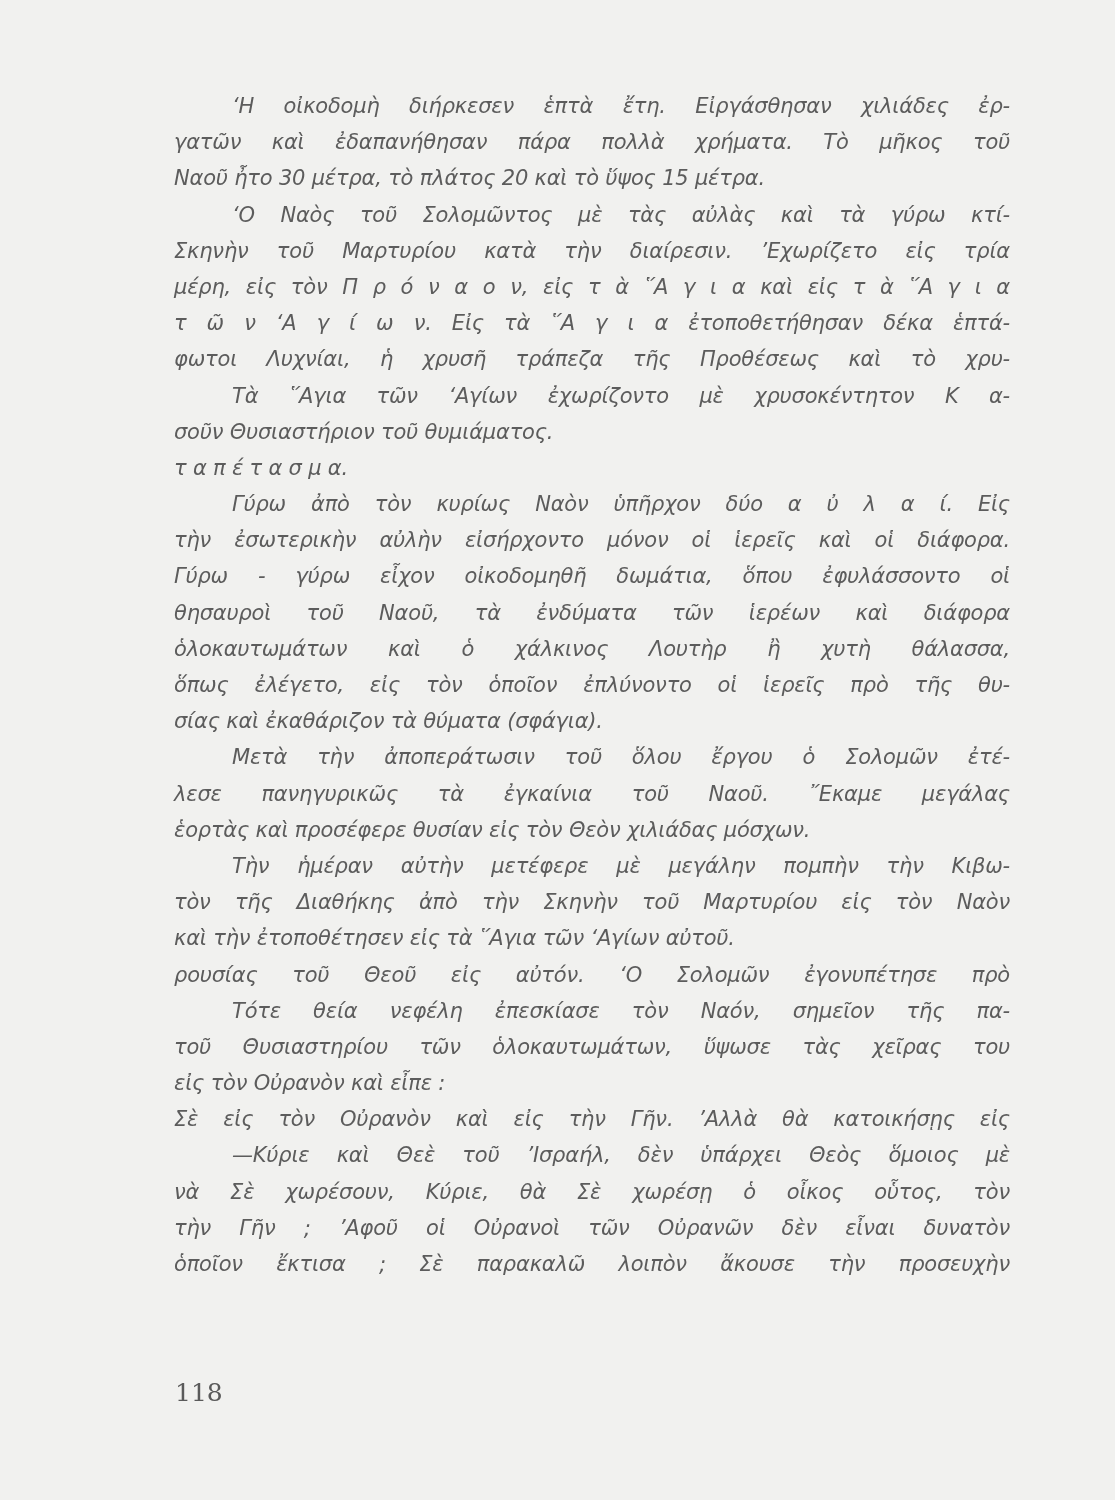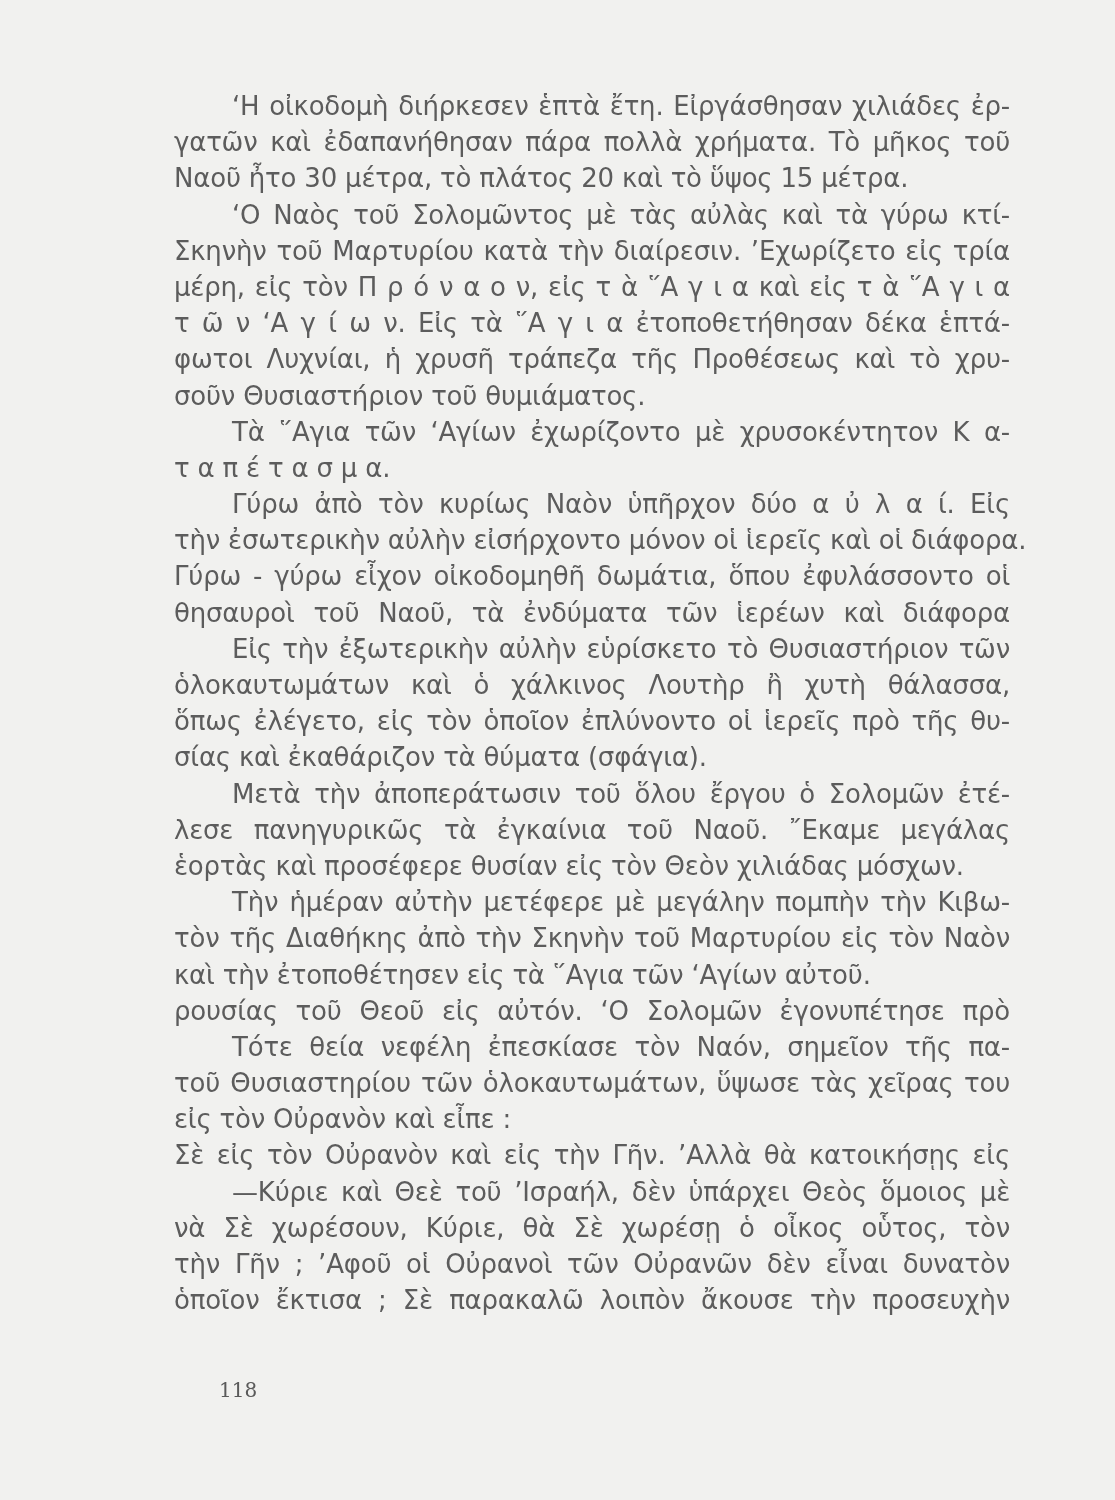--- a/index.html
+++ b/index.html
@@ -13,57 +13,56 @@
   }
   .page {
     position: absolute;
     left: 174px; top: 88px;
     width: 836px;
   }
   .line {
     display: block;
     height: 36.2px;
     line-height: 36.2px;
-    font-size: 26px;
+    font-size: 21px;
     white-space: nowrap;
     text-align: justify;
     text-align-last: justify;
     letter-spacing: -0.2px;
+    font-style: italic;
   }
   .line.last { text-align-last: left; }
   .line.indent { padding-left: 58px; }
   .page-number {
     position: absolute;
     left: 175px; top: 1378px;
     font-family: "DejaVu Serif", serif;
-    font-size: 20px;
+    font-size: 25px;
     color: #5a5a5a;
-    margin-left: 44px;
   }
 </style>
 </head>
 <body>
 
 <div class="page" id="page-body">
     <span class="line indent">‘Η οἰκοδομὴ διήρκεσεν ἑπτὰ ἔτη. Εἰργάσθησαν χιλιάδες ἐρ-</span>
     <span class="line">γατῶν καὶ ἐδαπανήθησαν πάρα πολλὰ χρήματα. Τὸ μῆκος τοῦ</span>
     <span class="line last">Ναοῦ ἦτο 30 μέτρα, τὸ πλάτος 20 καὶ τὸ ὕψος 15 μέτρα.</span>
     <span class="line indent">‘Ο Ναὸς τοῦ Σολομῶντος μὲ τὰς αὐλὰς καὶ τὰ γύρω κτί-</span>
     <span class="line">Σκηνὴν τοῦ Μαρτυρίου κατὰ τὴν διαίρεσιν. ’Εχωρίζετο εἰς τρία</span>
     <span class="line">μέρη, εἰς τὸν Π ρ ό ν α ο ν, εἰς τ ὰ ῞Α γ ι α καὶ εἰς τ ὰ ῞Α γ ι α</span>
     <span class="line">τ ῶ ν ‘Α γ ί ω ν. Εἰς τὰ ῞Α γ ι α ἐτοποθετήθησαν δέκα ἑπτά-</span>
     <span class="line">φωτοι Λυχνίαι, ἡ χρυσῆ τράπεζα τῆς Προθέσεως καὶ τὸ χρυ-</span>
+    <span class="line indent">Τὰ ῞Αγια τῶν ‘Αγίων ἐχωρίζοντο μὲ χρυσοκέντητον Κ α-</span>
     <span class="line last">σοῦν Θυσιαστήριον τοῦ θυμιάματος.</span>
-    <span class="line indent">Τὰ ῞Αγια τῶν ‘Αγίων ἐχωρίζοντο μὲ χρυσοκέντητον Κ α-</span>
     <span class="line last">τ α π έ τ α σ μ α.</span>
     <span class="line indent">Γύρω ἀπὸ τὸν κυρίως Ναὸν ὑπῆρχον δύο α ὐ λ α ί. Εἰς</span>
     <span class="line">τὴν ἐσωτερικὴν αὐλὴν εἰσήρχοντο μόνον οἱ ἱερεῖς καὶ οἱ διάφορα.</span>
     <span class="line">Γύρω - γύρω εἶχον οἰκοδομηθῆ δωμάτια, ὅπου ἐφυλάσσοντο οἱ</span>
     <span class="line">θησαυροὶ τοῦ Ναοῦ, τὰ ἐνδύματα τῶν ἱερέων καὶ διάφορα</span>
-    <span class="line indent">Εἰς τὴν ἐξωτερικὴν αὐλὴν εὑρίσκετο τὸ Θυσιαστήριον τῶν</span>
     <span class="line">ὁλοκαυτωμάτων καὶ ὁ χάλκινος Λουτὴρ ἢ χυτὴ θάλασσα,</span>
     <span class="line">ὅπως ἐλέγετο, εἰς τὸν ὁποῖον ἐπλύνοντο οἱ ἱερεῖς πρὸ τῆς θυ-</span>
     <span class="line last">σίας καὶ ἐκαθάριζον τὰ θύματα (σφάγια).</span>
     <span class="line indent">Μετὰ τὴν ἀποπεράτωσιν τοῦ ὅλου ἔργου ὁ Σολομῶν ἐτέ-</span>
     <span class="line">λεσε πανηγυρικῶς τὰ ἐγκαίνια τοῦ Ναοῦ. ῎Εκαμε μεγάλας</span>
     <span class="line last">ἑορτὰς καὶ προσέφερε θυσίαν εἰς τὸν Θεὸν χιλιάδας μόσχων.</span>
     <span class="line indent">Τὴν ἡμέραν αὐτὴν μετέφερε μὲ μεγάλην πομπὴν τὴν Κιβω-</span>
     <span class="line">τὸν τῆς Διαθήκης ἀπὸ τὴν Σκηνὴν τοῦ Μαρτυρίου εἰς τὸν Ναὸν</span>
     <span class="line last">καὶ τὴν ἐτοποθέτησεν εἰς τὰ ῞Αγια τῶν ‘Αγίων αὐτοῦ.</span>
     <span class="line">ρουσίας τοῦ Θεοῦ εἰς αὐτόν. ‘Ο Σολομῶν ἐγονυπέτησε πρὸ</span>

